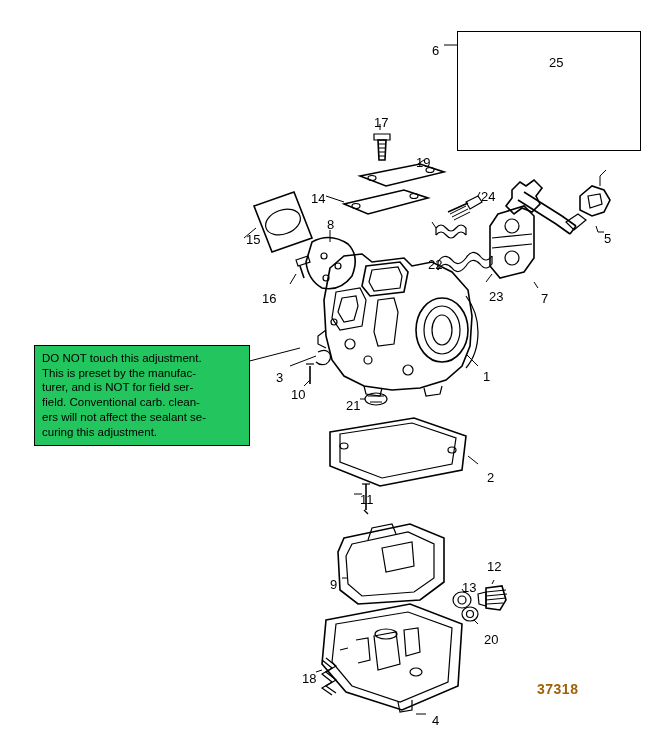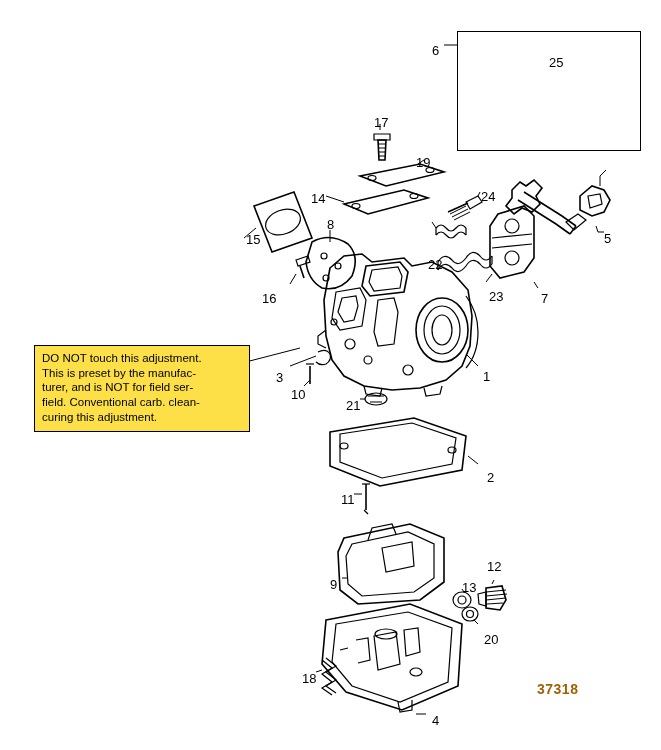--- a/index.html
+++ b/index.html
@@ -21,21 +21,21 @@
     position: absolute;
     font-family: "Liberation Sans", sans-serif;
     font-size: 13px;
     color: #000000;
     white-space: nowrap;
     line-height: 1;
   }
   .note-box {
     position: absolute;
     border: 1.5px solid #000;
-    background: #fde047;
+    background: #22c55e;
     padding: 5px 7px 6px 7px;
     font-family: "Liberation Sans", sans-serif;
     font-size: 11.5px;
     line-height: 1.28;
     color: #000;
   }
   .note-box div { white-space: nowrap; }
   .inset-box {
     position: absolute;
     border: 1.5px solid #000;
@@ -291,35 +291,36 @@
     <path class="ln" d="M238 364 L300 348"></path>
   </svg>
 
   <div class="inset-box" style="left:457px; top:31px; width:182px; height:118px;"></div>
 
   <div class="note-box" style="left:34px; top:345px; width:200px;">
     <div>DO NOT touch this adjustment.</div>
     <div>This is preset by the manufac-</div>
     <div>turer, and is NOT for field ser-</div>
     <div>field.  Conventional carb. clean-</div>
+    <div>ers will not affect the sealant se-</div>
     <div>curing this adjustment.</div>
   </div>
 
   <div id="callouts">
       <div class="callout" style="left: 483px; top: 370px;">1</div>
       <div class="callout" style="left: 487px; top: 471px;">2</div>
       <div class="callout" style="left: 276px; top: 371px;">3</div>
       <div class="callout" style="left: 432px; top: 714px;">4</div>
       <div class="callout" style="left: 604px; top: 232px;">5</div>
       <div class="callout" style="left: 432px; top: 44px;">6</div>
       <div class="callout" style="left: 541px; top: 292px;">7</div>
       <div class="callout" style="left: 327px; top: 218px;">8</div>
       <div class="callout" style="left: 330px; top: 578px;">9</div>
       <div class="callout" style="left: 291px; top: 388px;">10</div>
-      <div class="callout" style="left: 341px; top: 493px;">11</div>
+      <div class="callout" style="left: 360px; top: 493px;">11</div>
       <div class="callout" style="left: 487px; top: 560px;">12</div>
       <div class="callout" style="left: 462px; top: 581px;">13</div>
       <div class="callout" style="left: 311px; top: 192px;">14</div>
       <div class="callout" style="left: 246px; top: 233px;">15</div>
       <div class="callout" style="left: 262px; top: 292px;">16</div>
       <div class="callout" style="left: 374px; top: 116px;">17</div>
       <div class="callout" style="left: 302px; top: 672px;">18</div>
       <div class="callout" style="left: 416px; top: 156px;">19</div>
       <div class="callout" style="left: 484px; top: 633px;">20</div>
       <div class="callout" style="left: 346px; top: 399px;">21</div>

